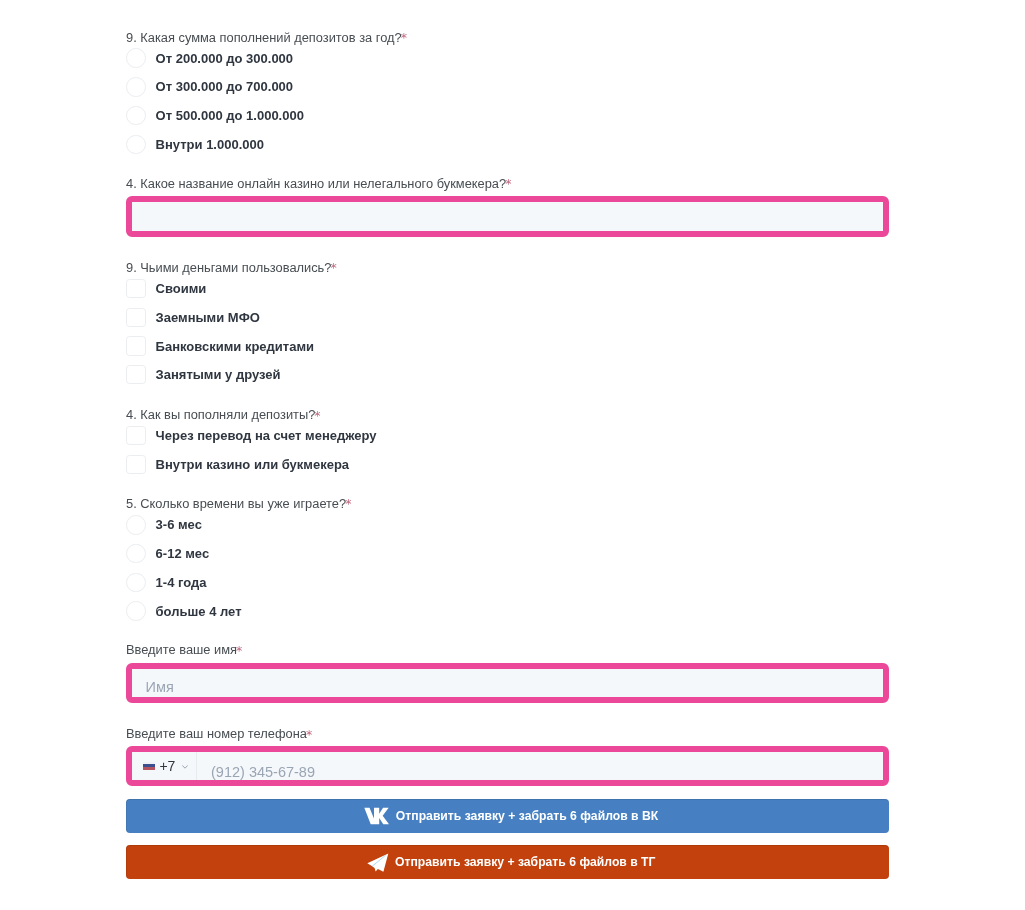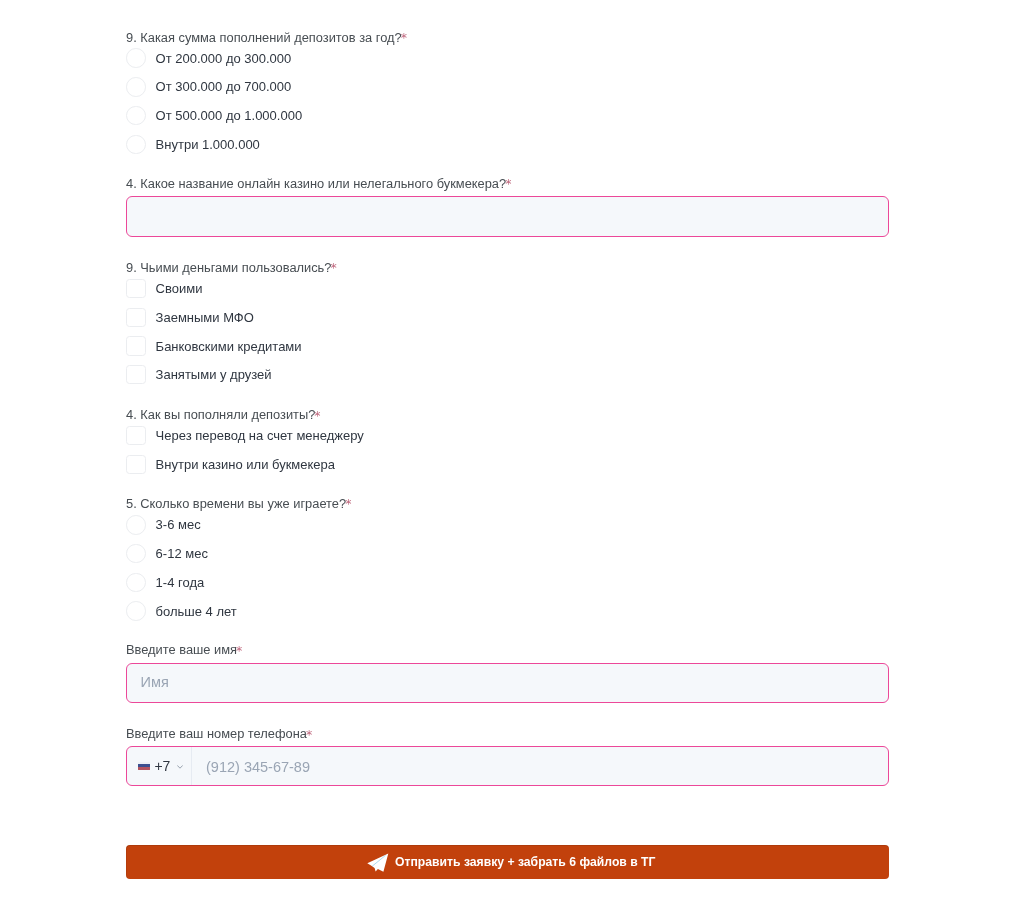--- a/index.html
+++ b/index.html
@@ -8,23 +8,23 @@
        font-family:"Liberation Sans",sans-serif;overflow:hidden;}
   .form{position:absolute;left:0;top:0;width:1025px;height:910px;}
   .blk{position:absolute;left:126px;width:763px;}
   .q-label{font-size:12.85px;color:#474d52;line-height:13px;white-space:nowrap;}
   .req{color:#c0697f;font-size:12.5px;font-family:"DejaVu Sans",sans-serif;position:relative;top:0.8px;margin-left:-1px;}
   .opt-row{position:absolute;display:flex;align-items:center;height:19px;}
   .radio{width:19.6px;height:19.6px;border:1px solid #ebedf0;border-radius:50%;
          background:#fff;box-sizing:border-box;flex:0 0 19.6px;}
   .cbox{width:19.6px;height:19.6px;border:1px solid #ebedf0;border-radius:3.5px;
         background:#fff;box-sizing:border-box;flex:0 0 19.6px;}
-  .opt-label{font-size:13px;color:#2f3640;margin-left:10px;line-height:19px;white-space:nowrap;}
+  .opt-label{font-size:13px;color:#2f3640;margin-left:10px;line-height:19px;white-space:nowrap;font-weight:bold;}
   .txt-input{position:absolute;left:126px;width:763px;background:#f5f8fb;
-             border:1px solid #ec4899;border-radius:6px;box-sizing:border-box;}
+             border:6px solid #ec4899;border-radius:6px;box-sizing:border-box;}
   .ph{position:absolute;font-size:14.5px;color:#9aa5b4;line-height:14px;}
   .cc{position:absolute;left:0;top:0;bottom:0;width:64px;display:flex;align-items:center;
       border-right:1px solid #e6ebf2;}
   .flag{width:12px;height:8px;margin-left:10.9px;border-radius:0.5px;
         background:linear-gradient(#eef1f6 0 30%,#3c5090 30% 64%,#b45460 64% 100%);}
   .dial{font-size:14px;color:#2f3640;margin-left:4.5px;letter-spacing:0px;}
   .chev{margin-left:6.5px;display:flex;align-items:center;position:relative;top:1.3px;}
   .btn{position:absolute;left:126px;width:763px;border-radius:4px;box-sizing:border-box;
        box-shadow:inset 0 1px 0 rgba(0,0,0,0.10),inset 1px 0 0 rgba(0,0,0,0.07);
        padding-left:7px;display:flex;align-items:center;justify-content:center;
@@ -108,20 +108,28 @@
         <span class="flag"></span>
         <span class="dial">+7</span>
         <span class="chev">
           <svg width="6" height="4" viewBox="0 0 6 4" fill="none" aria-hidden="true">
             <path d="M0.55 0.7 L3 3.2 L5.45 0.7" stroke="#98a2ae" stroke-width="1" fill="none" stroke-linecap="round" stroke-linejoin="round"></path>
           </svg>
         </span>
       </div>
       <span class="ph" style="left:79px;top:12.8px">(912) 345-67-89</span>
     </div>
+  <div class="btn" style="top: 798.8px; height: 34.2px; background: rgb(70, 128, 194);">
+      <span class="bicon">
+        <svg width="25.5" height="18" viewBox="0 0 25 17" fill="none" aria-hidden="true">
+          <path d="M0.3 0.4 L5.4 0.4 L9.8 11.0 L9.8 0.4 L14.9 0.4 L14.9 6.2 L18.7 0.4 L24.2 0.4 L18.3 8.2 L24.6 16.6 L18.9 16.6 L14.9 10.5 L14.9 16.6 L10.2 16.6 L6.6 16.6 Z" fill="#ffffff"></path>
+        </svg>
+      </span>
+      <span class="btn-label">Отправить заявку + забрать 6 файлов в ВК</span>
+    </div>
   <div class="btn" style="top: 845.3px; height: 34px; background: #c2410c;">
       <span class="bicon">
         <svg width="22" height="19" viewBox="0 0 22 19" fill="none" aria-hidden="true">
           <path d="M21.3 0.5 L0.3 10.2 L4.0 12.5 L7.6 14.9 L8.6 18.5 L10.9 15.9 L16.4 18.8 Z" fill="#ffffff"></path>
           <path d="M18.6 2.3 L5.2 13.2" stroke="#29a3d9" stroke-width="0.38" fill="none"></path>
         </svg>
       </span>
       <span class="btn-label">Отправить заявку + забрать 6 файлов в ТГ</span>
     </div>
 </div>

